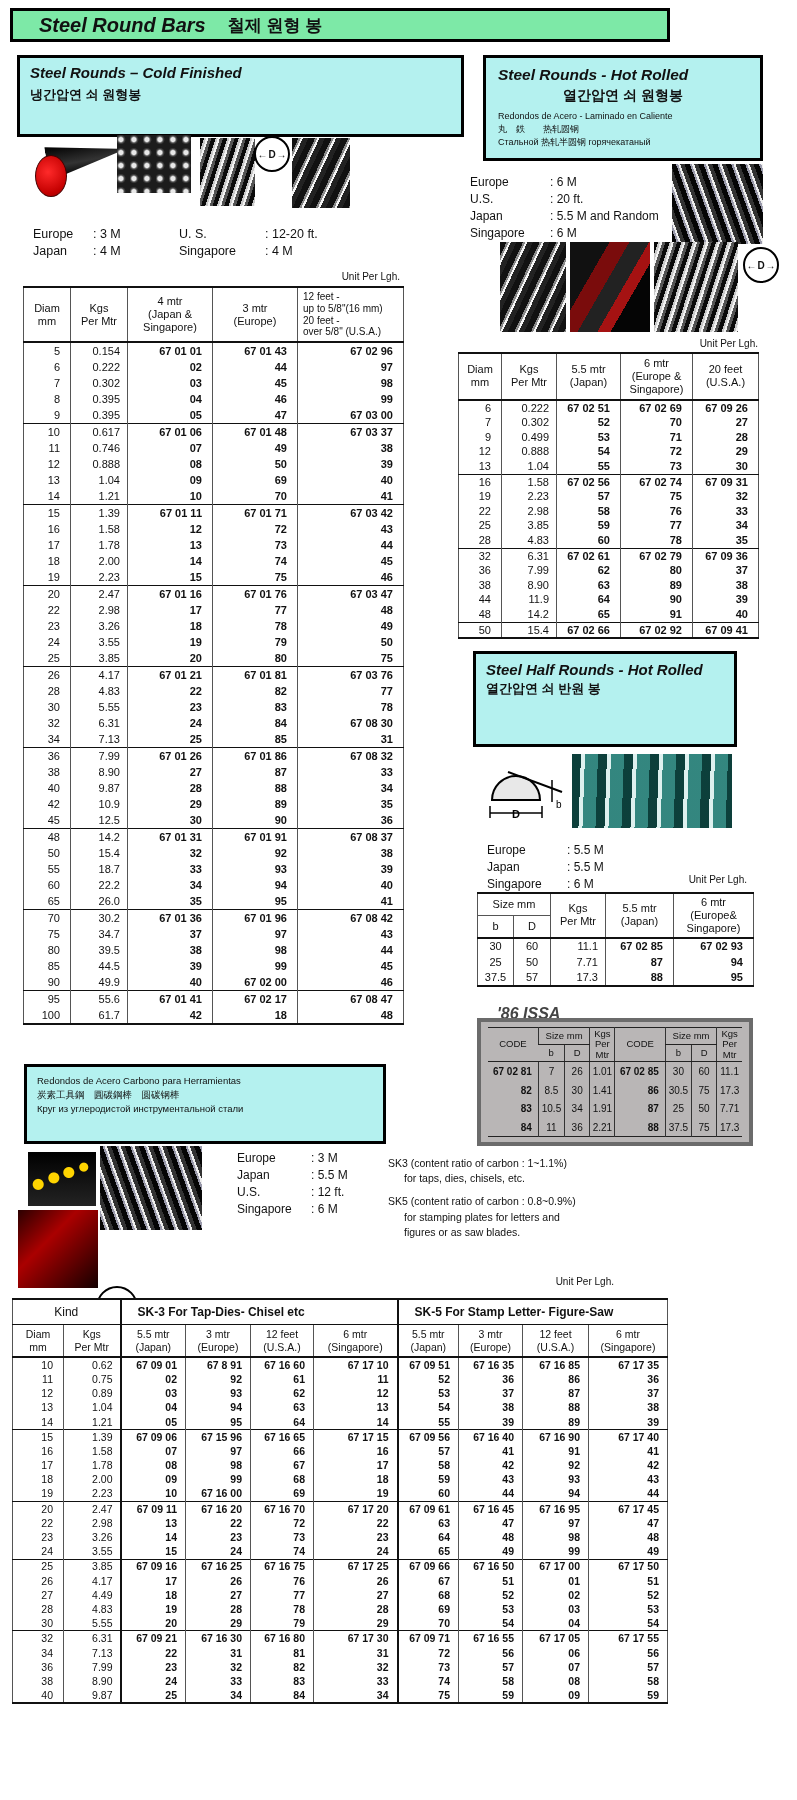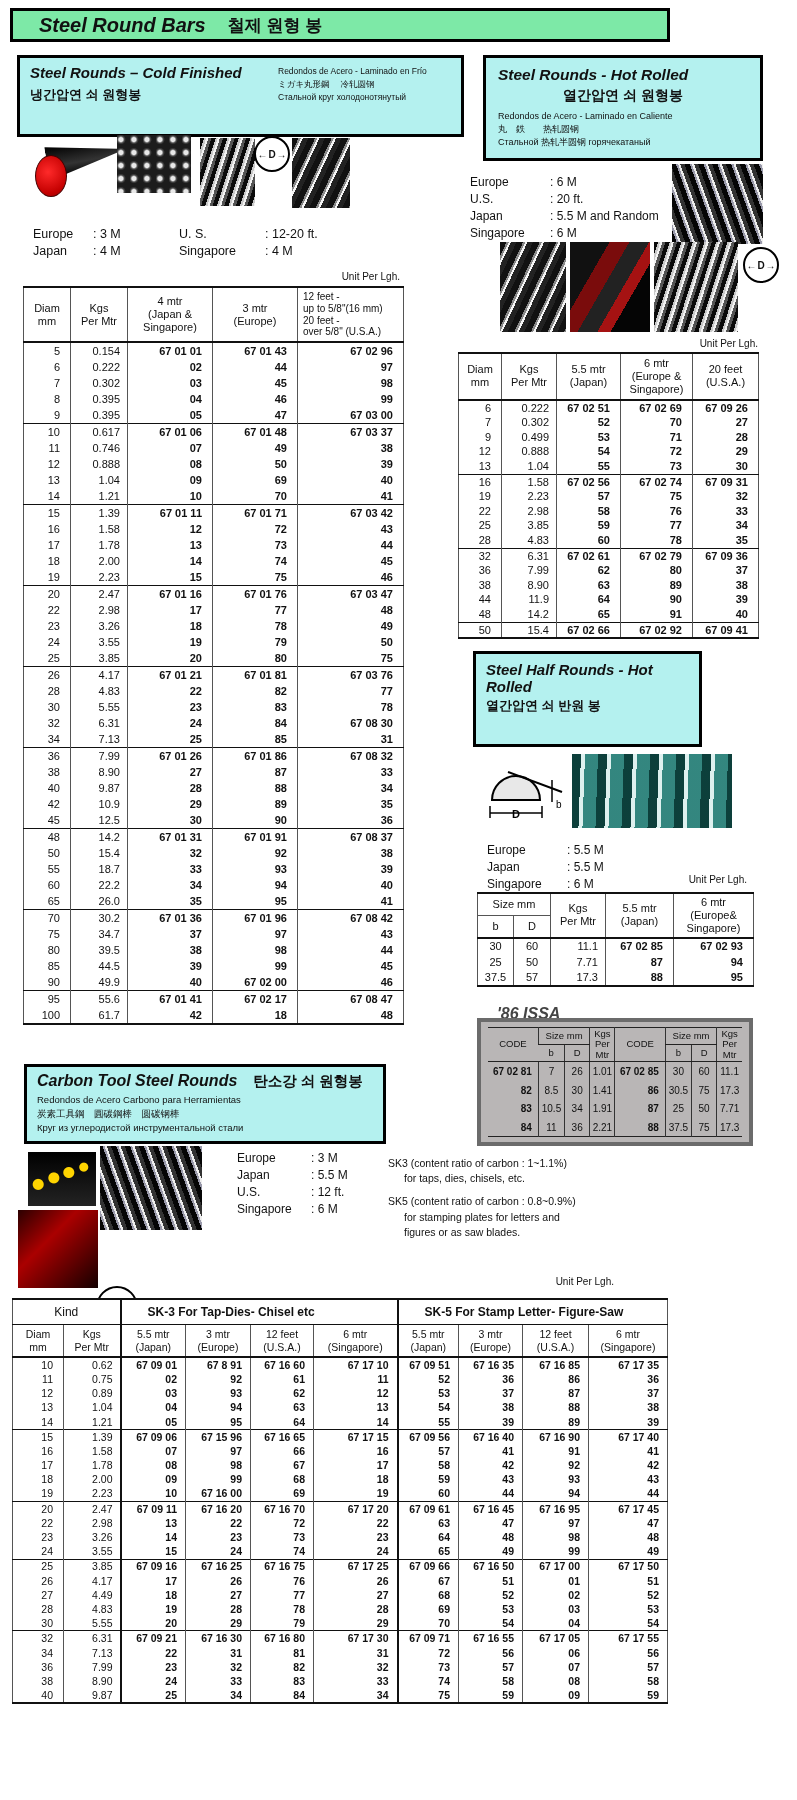--- a/index.html
+++ b/index.html
@@ -6,32 +6,32 @@
   body{width:797px;height:1800px;position:relative;font-family:"Liberation Sans",sans-serif;color:#111;overflow:hidden;}
   .abs{position:absolute;}
 
   
   .titlebar{left:10px;top:8px;width:660px;height:34px;background:#7de9a7;border:3px solid #000;
             display:flex;align-items:center;padding-left:26px;gap:22px;box-sizing:border-box;}
   .titlebar .en{font-size:20px;font-weight:bold;font-style:italic;}
   .titlebar .ko{font-size:17px;font-weight:bold;}
 
   .cyanbox{background:#b4f1ef;border:3px solid #000;box-sizing:border-box;}
-  #cold-box{left:17px;top:55px;width:447px;height:82px;display:flex;padding:6px 10px;gap:16px;}
+  #cold-box{left:17px;top:55px;width:447px;height:82px;display:flex;padding:6px 10px;gap:22px;}
   #cold-box .t-en{font-size:15px;font-weight:bold;font-style:italic;white-space:nowrap;}
   #cold-box .t-ko{font-size:13px;font-weight:bold;margin-top:5px;}
   #cold-box .subs{font-size:8.5px;line-height:1.55;margin-top:1px;}
   #cold-box .l{width:232px;flex:none;}
 
   #hot-box{left:483px;top:55px;width:280px;height:106px;padding:8px 12px;}
   #hot-box .t-en{font-size:15.5px;font-weight:bold;font-style:italic;}
   #hot-box .t-ko{font-size:14px;font-weight:bold;margin:3px 0 5px 0;text-align:center;}
   #hot-box .subs{font-size:9px;line-height:1.45;}
 
-  #half-box{left:473px;top:651px;width:229px;height:96px;padding:7px 10px;}
+  #half-box{left:473px;top:651px;width:264px;height:96px;padding:7px 10px;}
   #half-box .t-en{font-size:15px;font-weight:bold;font-style:italic;}
   #half-box .t-ko{font-size:13px;font-weight:bold;margin:2px 0 4px 0;}
   #half-box .subs{font-size:9px;line-height:1.4;}
 
   #carbon-box{left:24px;top:1064px;width:362px;height:80px;padding:5px 10px;}
   #carbon-box .row1{display:flex;align-items:baseline;gap:16px;}
   #carbon-box .t-en{font-size:16px;font-weight:bold;font-style:italic;}
   #carbon-box .t-ko{font-size:14.5px;font-weight:bold;}
   #carbon-box .subs{font-size:9.5px;line-height:1.45;margin-top:2px;}
 
@@ -80,21 +80,21 @@
   #issa-table th+th,#issa-table td+td{border-left:1px solid #333;}
   #issa-table td{font-size:10px;height:16.5px;white-space:nowrap;overflow:hidden;margin-left:10px;}
   #issa-table td.icode{text-align:right;padding-right:6px;font-weight:bold;}
 
   
   #ct-table{left:12px;top:1298px;width:655px;}
   #ct-table td{height:14.2px;font-size:10.5px;}
   #ct-table th{font-size:10.5px;}
   #ct-table .code{padding-right:8px;}
   #ct-table .kind-row th{font-weight:bold;font-size:12px;border-bottom:1.5px solid #111;padding:5px 4px;white-space:nowrap;}
-  #ct-table .kind-row th.blk{text-align:left;padding-left:26px;}
+  #ct-table .kind-row th.blk{text-align:left;padding-left:16px;}
   #ct-table .kind-row th:nth-child(2),#ct-table .kind-row th:nth-child(3){border-left:2.5px solid #111;}
   #ct-table .hdr2 th:nth-child(3),#ct-table .hdr2 th:nth-child(7){border-left:2.5px solid #111;}
   #ct-table tbody td:nth-child(3),#ct-table tbody td:nth-child(7){border-left:2.5px solid #111;}
 
   
   .ph{position:absolute;background:#181818;}
   .ph.rods{background:repeating-linear-gradient(108deg,#0a0a0a 0 4px,#c8c8c8 4px 6px,#f2f2f2 6px 8px,#555 8px 11px);}
   .ph.rods2{background:repeating-linear-gradient(70deg,#050505 0 5px,#99a 5px 7px,#eee 7px 9px,#333 9px 13px);}
   .ph.rods3{background:repeating-linear-gradient(115deg,#111 0 6px,#888 6px 8px,#f5f5f5 8px 10px,#222 10px 15px);}
   .ph.bundle{background-color:#1c1c1c;background-image:radial-gradient(circle at 30% 35%,#e8e8e8 2px,#4a4a4a 3.5px,transparent 5px);background-size:13px 13px;}
@@ -112,25 +112,20 @@
 
 <div class="abs titlebar">
   <span class="en">Steel Round Bars</span>
   <span class="ko">철제 원형 봉</span>
 </div>
 
 <div class="abs cyanbox" id="cold-box">
   <div class="l">
     <div class="t-en">Steel Rounds – Cold Finished</div>
     <div class="t-ko">냉간압연 쇠 원형봉</div>
-  </div>
-  <div class="subs">
-    <div>Redondos de Acero - Laminado en Frío</div>
-    <div>ミガキ丸形鋼　 冷轧圆钢</div>
-    <div>Стальной круг холодонотянутый</div>
   </div>
 </div>
 
 <div class="abs" id="redbar">
   <div class="cone"></div>
   <div class="end"></div>
 </div>
 <div class="ph bundle" style="left:117px;top:135px;width:74px;height:58px;"></div>
 <div class="ph rods" style="left:200px;top:138px;width:55px;height:68px;"></div>
 <div class="dcir" style="left:254px;top:136px;width:36px;height:36px;">
@@ -797,24 +792,20 @@
           <td class="icode">88</td>
           <td class="ctr">37.5</td>
           <td class="ctr">75</td>
           <td class="ctr">17.3</td>
         </tr>
       </tbody>
   </table>
 </div>
 
 <div class="abs cyanbox" id="carbon-box">
-  <div class="row1">
-    <span class="t-en">Carbon Tool Steel Rounds</span>
-    <span class="t-ko">탄소강 쇠 원형봉</span>
-  </div>
   <div class="subs">
     <div>Redondos de Acero Carbono para  Herramientas</div>
     <div>炭素工具鋼　圓碳鋼棒　圆碳钢棒</div>
     <div>Круг из углеродистой инструментальной стали</div>
   </div>
 </div>
 
 <div class="ph yellowtip" style="left:28px;top:1152px;width:68px;height:54px;"></div>
 <div class="ph rods2" style="left:100px;top:1146px;width:102px;height:84px;"></div>
 <div class="ph darkred" style="left:18px;top:1210px;width:80px;height:78px;"></div>

